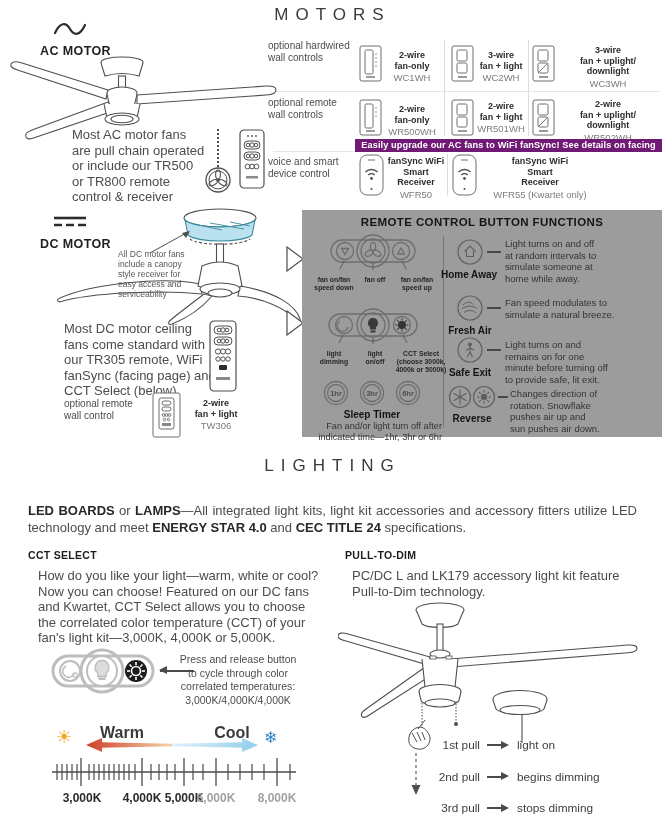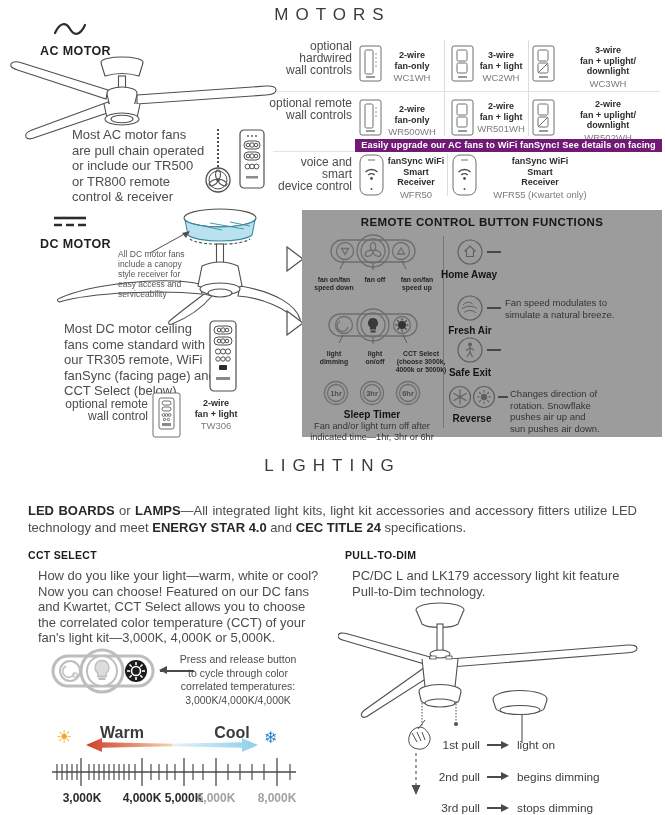--- a/index.html
+++ b/index.html
@@ -7,21 +7,21 @@
   #page {
     position:relative; width:665px; height:815px; background:#fff; overflow:hidden;
     font-family:"Liberation Sans", sans-serif; color:#4c4c4c;
   }
   .abs { position:absolute; }
   .pl { white-space:pre-line; }
   .big-title { left:0; right:0; text-align:center; font-size:17px; letter-spacing:7px; color:#3b3b3b; font-weight:500; }
   .motor-label { font-size:12.5px; font-weight:bold; color:#1f1f1f; letter-spacing:.4px; }
   .body-text { font-size:13px; line-height:15.6px; color:#4c4c4c; }
   .small-note { font-size:8.5px; line-height:10px; color:#575757; }
-  .ct-label { width:84px; text-align:right; font-size:12px; line-height:12px; color:#4c4c4c; }
+  .ct-label { width:84px; text-align:left; font-size:10px; line-height:12px; color:#4c4c4c; }
   .cell-text { text-align:center; }
   .cell-text .wire { font-weight:bold; font-size:9px; line-height:10.5px; color:#2c2c2c; }
   .cell-text .model { font-size:9.5px; line-height:11px; color:#7c7c7c; margin-top:1px; }
   .vdiv { width:1px; background:#dcdcdc; }
   .hdiv { height:1px; background:#e4e4e4; }
   .banner { width:307px; height:13px; background:#701a75; color:#fff; font-size:9.2px; font-weight:bold;
             text-align:center; line-height:13px; letter-spacing:.1px; }
   
   #panel { left:302px; top:210px; width:360px; height:227px; background:#9c9c9c; }
   #panel .p-title { left:0; right:0; top:6px; text-align:center; font-size:11.5px; font-weight:bold; color:#161616; letter-spacing:.4px; }
@@ -417,32 +417,36 @@
           <circle cx="52" cy="15" r="8.5"></circle>
           <circle cx="88" cy="15" r="8.5"></circle>
       </g>
       <g font-size="7.5" font-weight="bold" fill="#4e4e4e" text-anchor="middle">
         <text x="16" y="17.8">1hr</text>
         <text x="52" y="17.8">3hr</text>
         <text x="88" y="17.8">6hr</text>
       </g>
     </svg>
     <div class="abs sleep-label" style="left:10px;top:199px;width:120px;">Sleep Timer</div>
-    <div class="abs sleep-text pl" style="left:0;top:211px;width:140px;">Fan and/or light turn off after
+    <div class="abs sleep-text pl" style="left:0;top:211px;width:140px;text-align:right;">Fan and/or light turn off after
 indicated time—1hr, 3hr or 6hr</div>
 
     <svg class="abs" style="left:154px;top:28px;" width="28" height="28" viewBox="0 0 28 28">
       <circle cx="14" cy="14" r="12" fill="none" stroke="#5f5f5f" stroke-width="1.2"></circle>
       <g fill="none" stroke="#5f5f5f" stroke-width="1.1">
         <path d="M8.5,13.5 L14,8 L19.5,13.5"></path>
         <path d="M10.5,12.5 V18.5 H17.5 V12.5"></path>
       </g>
     </svg>
     <div class="abs feat-name" style="left:136px;top:59px;width:62px;">Home Away</div>
     <div class="abs conn" style="left:185px;top:41px;width:14px;"></div>
+    <div class="abs feat-text pl" style="left:203px;top:28px;width:152px;">Light turns on and off
+at random intervals to
+simulate someone at
+home while away.</div>
 
     <svg class="abs" style="left:154px;top:84px;" width="28" height="28" viewBox="0 0 28 28">
       <circle cx="14" cy="14" r="12" fill="none" stroke="#5f5f5f" stroke-width="1.2"></circle>
       <g fill="none" stroke="#5f5f5f" stroke-width="1">
         <path d="M7,11 C10,7.5 15,7.5 17,10.5"></path>
         <path d="M6,14.5 C11,11.5 17,11.5 21,14.5"></path>
         <path d="M8,18.5 C12,15.5 17,16 20,19"></path>
       </g>
     </svg>
     <div class="abs feat-name" style="left:140px;top:115px;width:56px;">Fresh Air</div>
@@ -456,20 +460,24 @@
       <g fill="none" stroke="#5f5f5f" stroke-width="1.1">
         <line x1="14" y1="10.5" x2="14" y2="16"></line>
         <line x1="14" y1="12" x2="10" y2="14.5"></line>
           <line x1="14" y1="12" x2="18" y2="14"></line>
         <line x1="14" y1="16" x2="11" y2="21"></line>
           <line x1="14" y1="16" x2="16.5" y2="21"></line>
       </g>
     </svg>
     <div class="abs feat-name" style="left:141px;top:157px;width:54px;">Safe Exit</div>
     <div class="abs conn" style="left:185px;top:139px;width:14px;"></div>
+    <div class="abs feat-text pl" style="left:203px;top:129px;width:152px;">Light turns on and
+remains on for one
+minute before turning off
+to provide safe, lit exit.</div>
 
     <svg class="abs" style="left:146px;top:175px;" width="24" height="24" viewBox="0 0 24 24">
       <circle cx="12" cy="12" r="10.5" fill="none" stroke="#5f5f5f" stroke-width="1.2"></circle>
       <g stroke="#5f5f5f" stroke-width="1.1">
         <line x1="12" y1="4.5" x2="12" y2="19.5"></line>
         <line x1="12" y1="4.5" x2="12" y2="19.5" transform="rotate(60 12 12)"></line>
         <line x1="12" y1="4.5" x2="12" y2="19.5" transform="rotate(120 12 12)"></line>
       </g>
     </svg>
     <svg class="abs" style="left:170px;top:175px;" width="24" height="24" viewBox="0 0 24 24">

